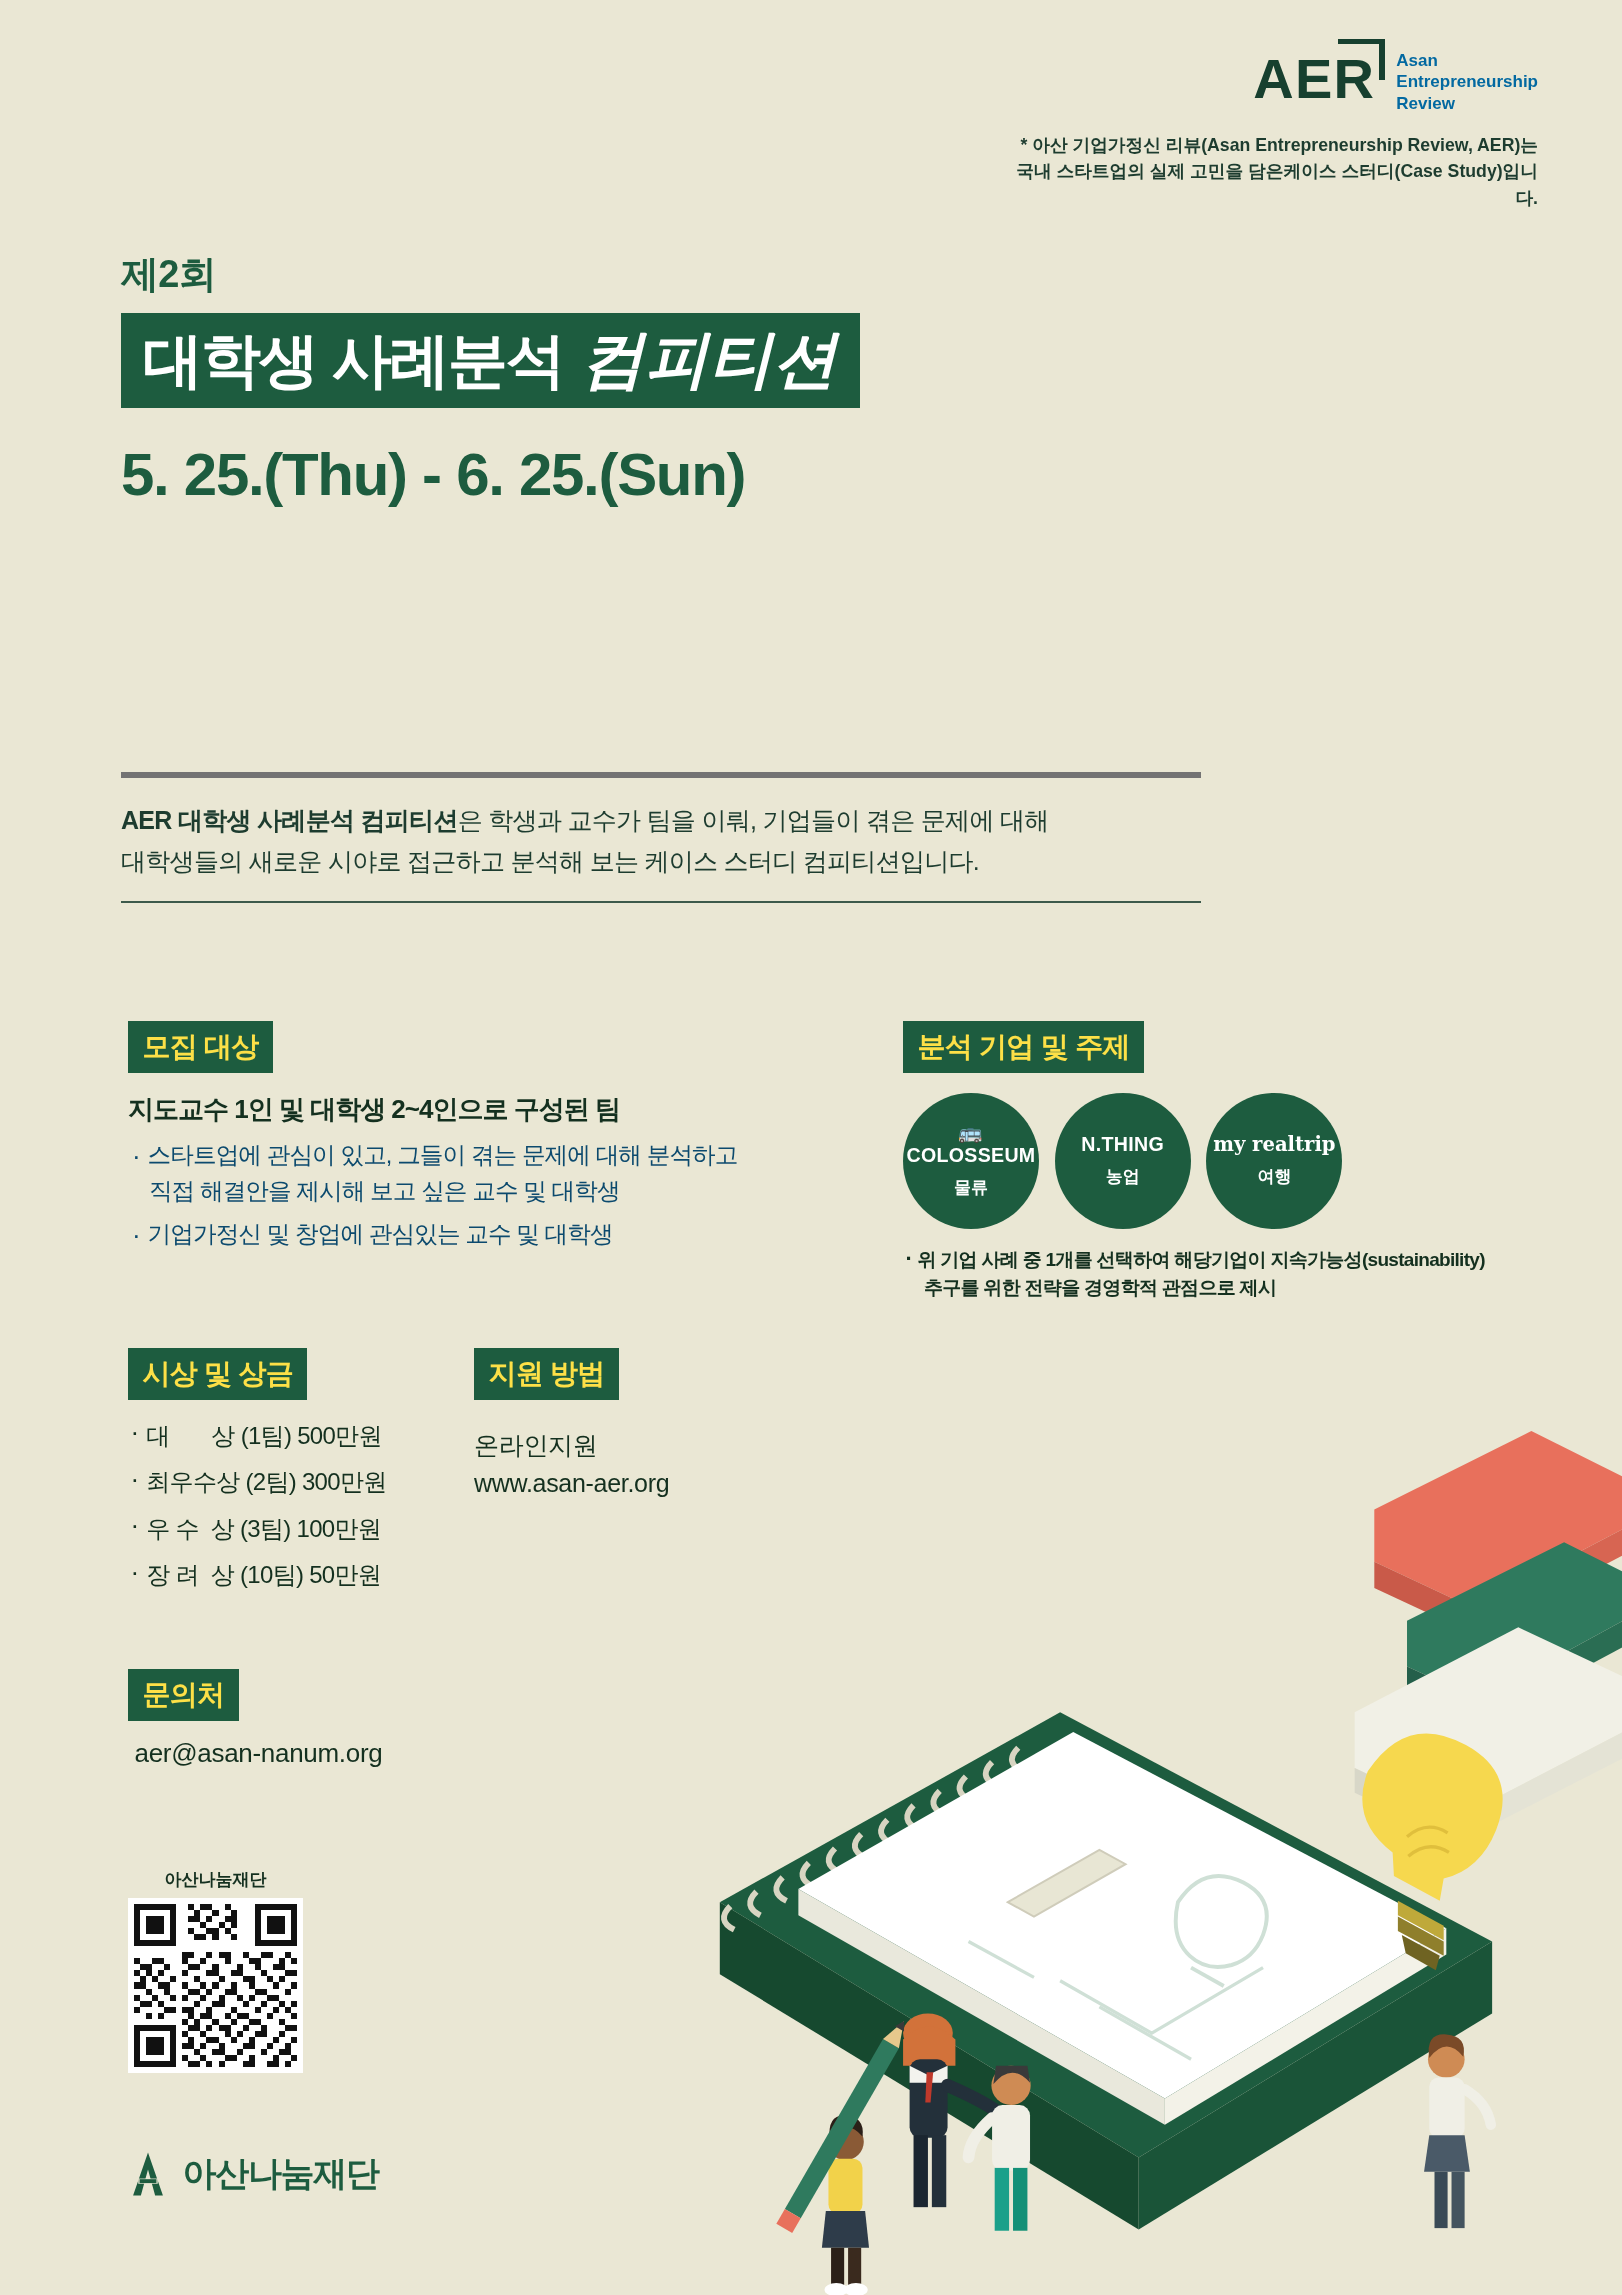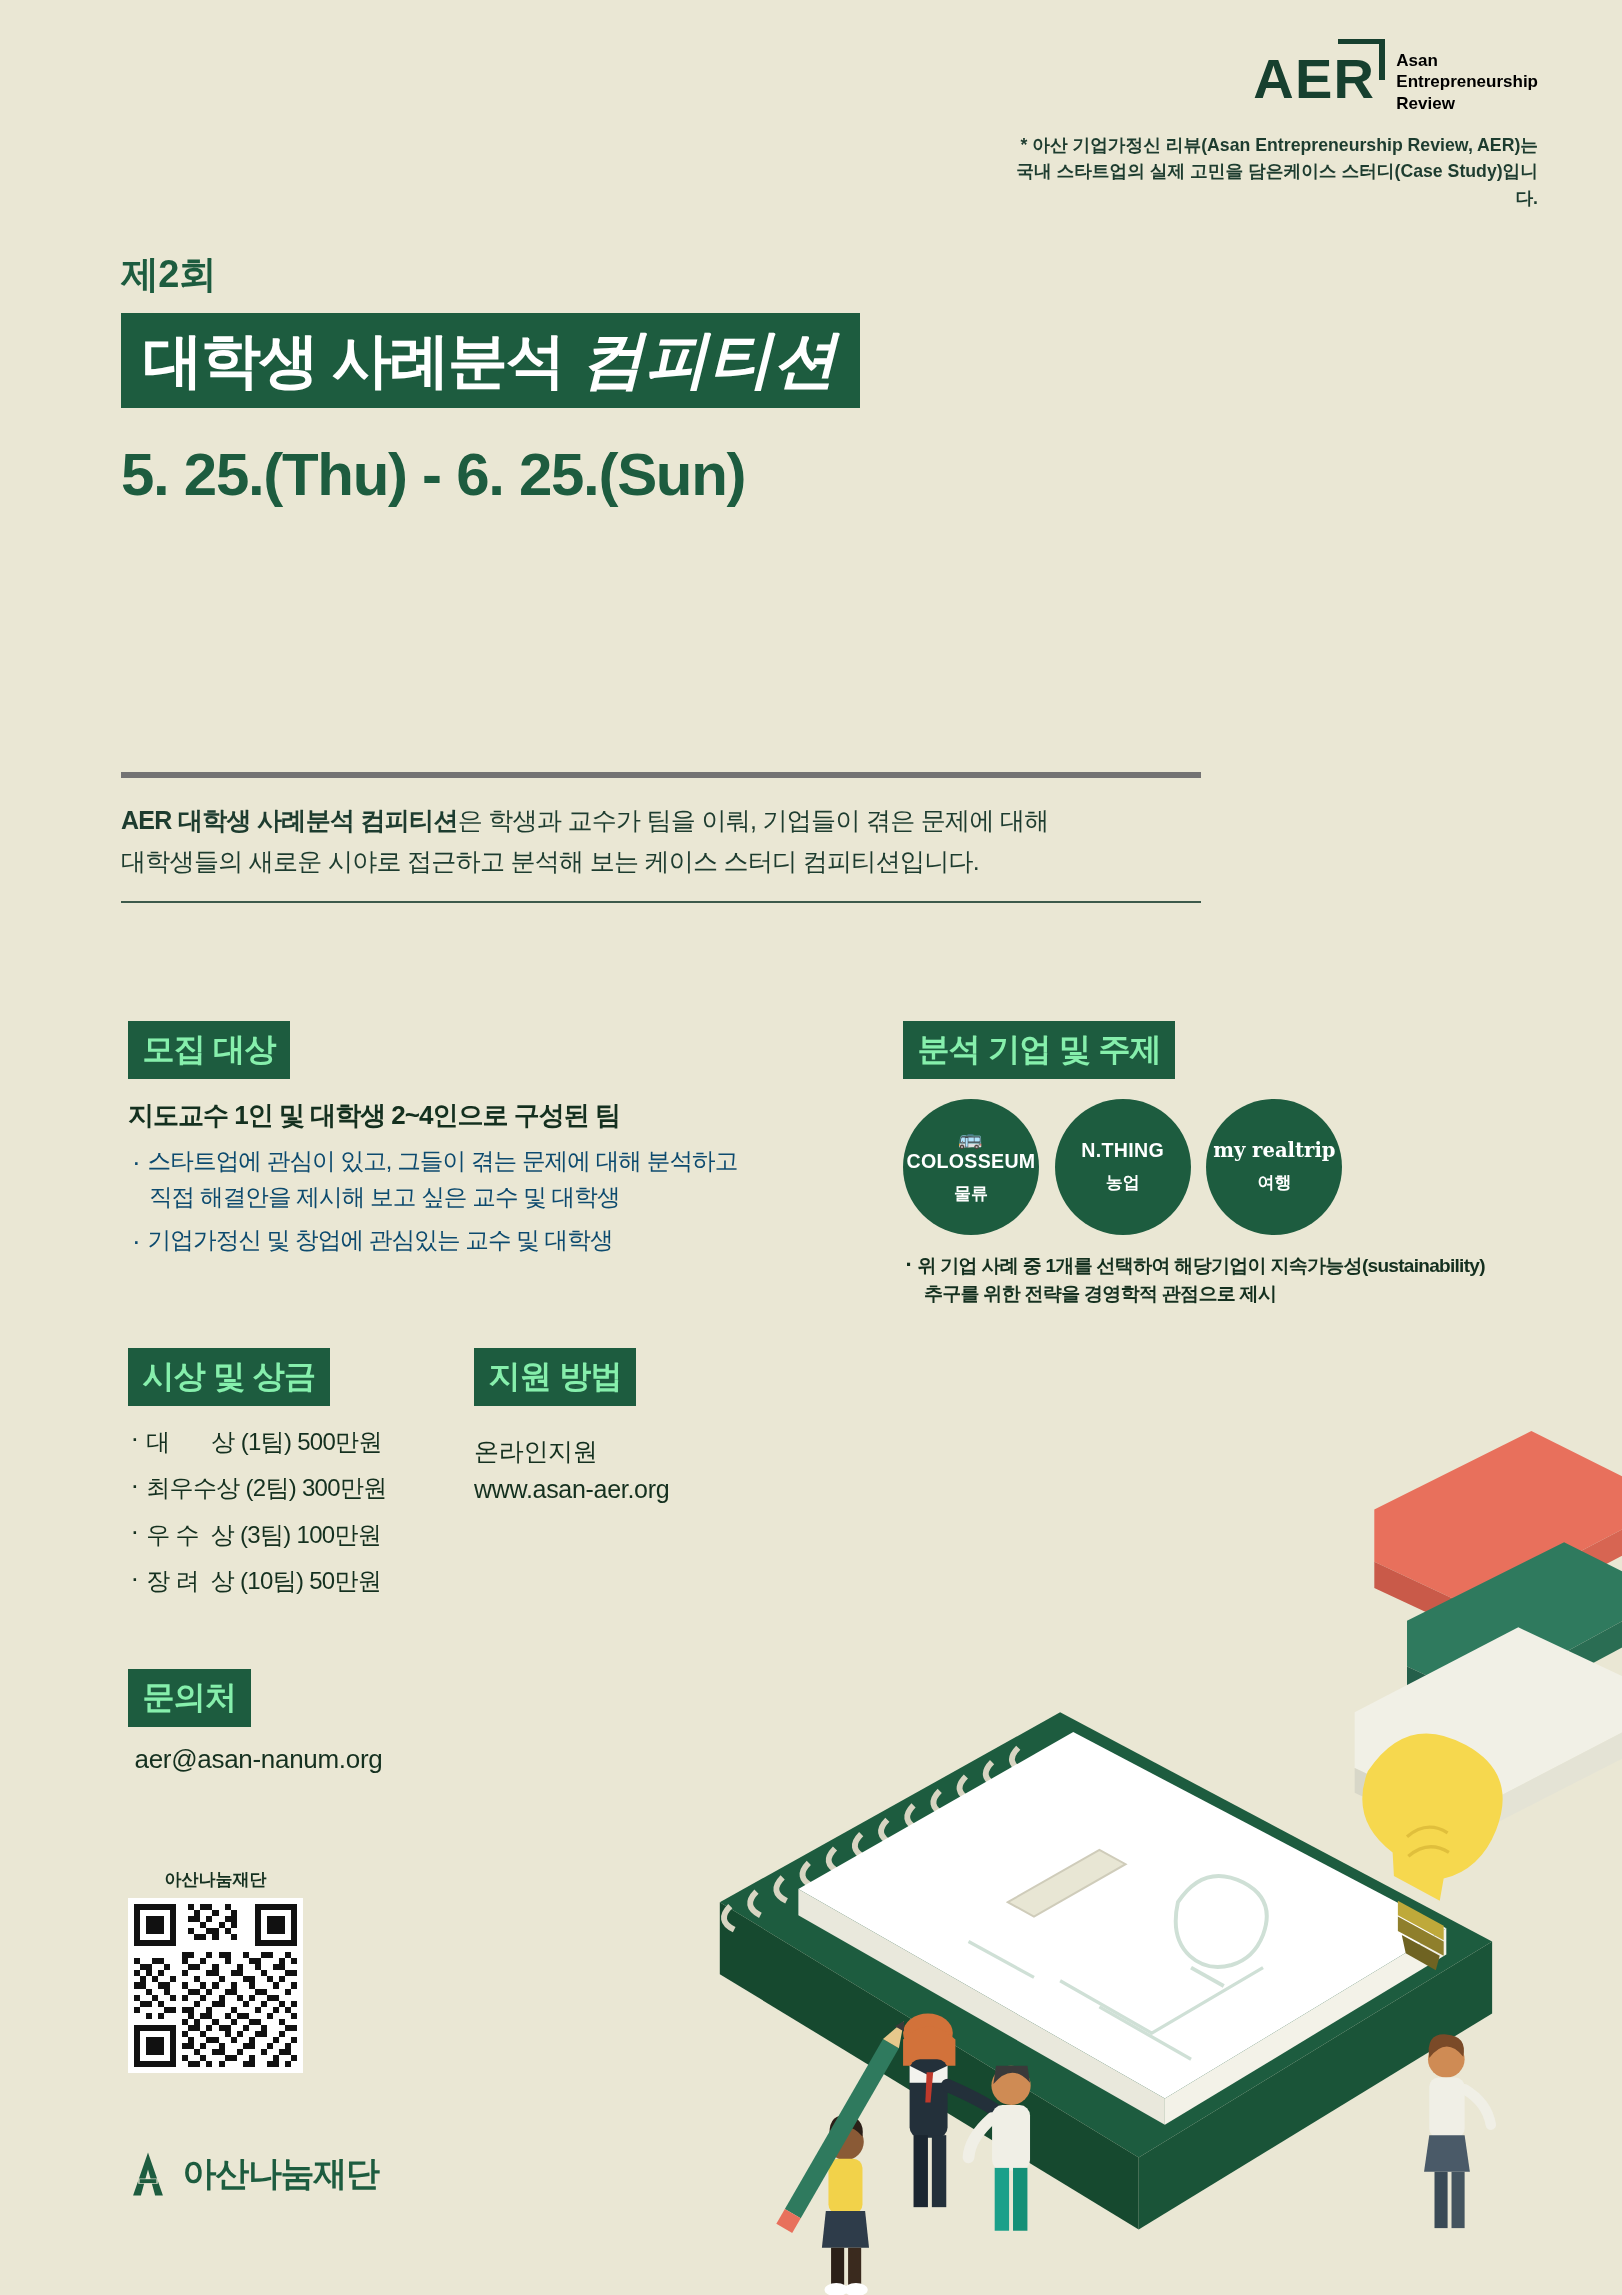--- a/index.html
+++ b/index.html
@@ -54,21 +54,21 @@
     content: "";
     position: absolute;
     top: 0; right: 0;
     width: 5.2px; height: 41px;
     background: #17402f;
   }
   .aer-sub {
     text-align: left;
     font-size: 17px;
     line-height: 1.28;
-    color: #000000;
+    color: #0369a1;
     font-weight: bold;
     padding-top: 10.5px;
     max-width: 164px;
   }
   .aer-note {
     margin-top: 17px;
     font-size: 17.7px;
     line-height: 1.5;
     color: #1d3c2f;
     font-weight: bold;
@@ -140,22 +140,22 @@
     letter-spacing: -0.7px;
   }
   .desc-line b {
     font-weight: bold;
   }
 
   
   .chip {
     display: inline-block;
     background: #1d5c3f;
-    color: #86efac;
-    font-size: 32px;
+    color: #fde047;
+    font-size: 28px;
     font-weight: bold;
     padding: 6.5px 14.4px 7.9px 14.4px;
     letter-spacing: -0.7px;
   }
 
   .sec {
     position: absolute;
   }
   .sec-target { left: 128px; top: 1021px; width: 753px; }
   .sec-company { left: 903px; top: 1021px; width: 641px; }

